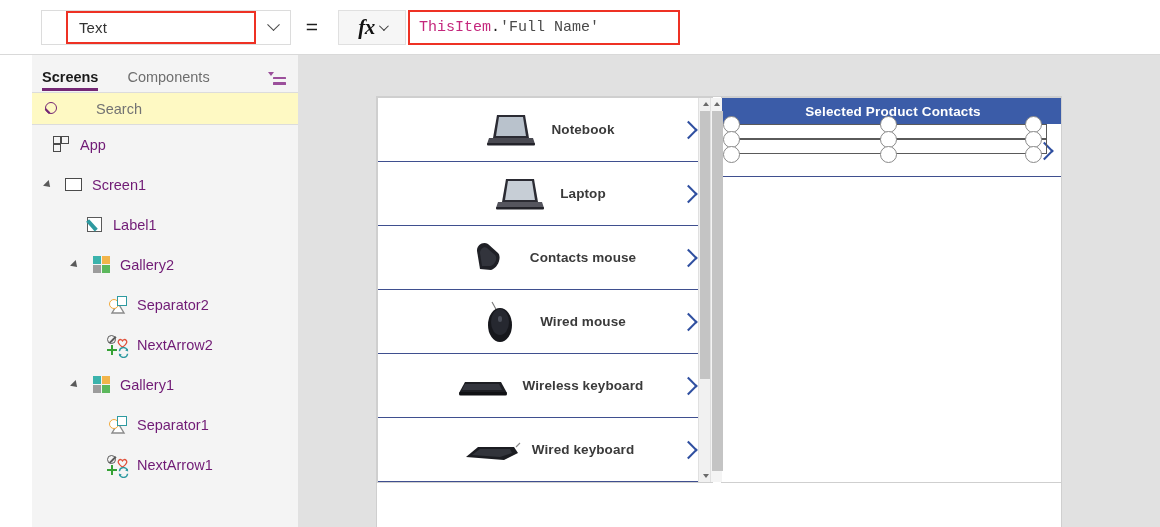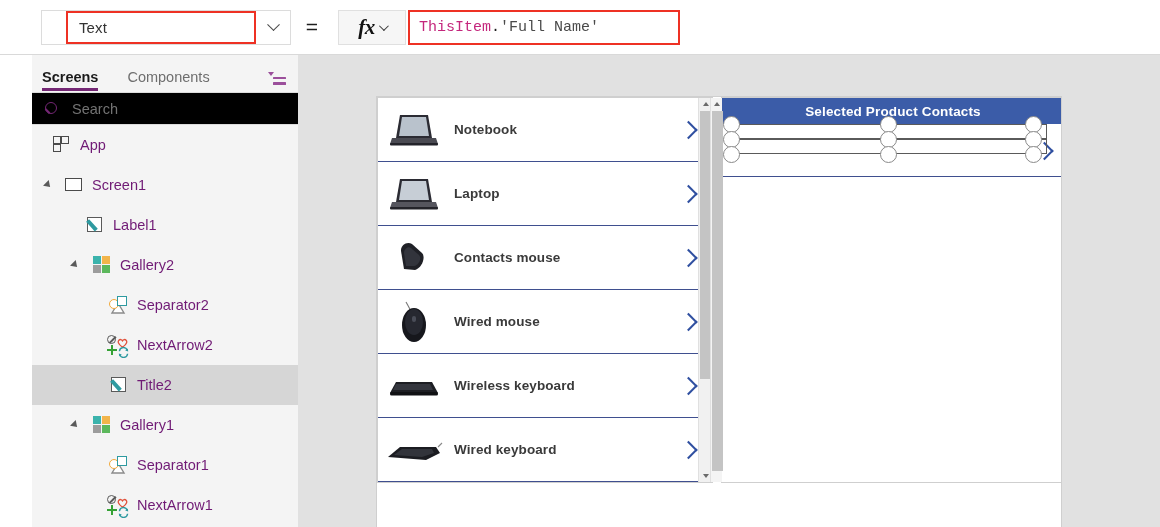--- a/index.html
+++ b/index.html
@@ -143,24 +143,24 @@
     border-top: 4px solid #9b4f9b;
     background: none;
   }
   .icon-gridview { width: 17px; height: 15px; display: grid; grid-template-columns: 7px 7px; grid-template-rows: 6px 6px; gap: 3px; }
   .icon-gridview span { border: 1.4px solid #8d8d8d; display: block; }
 
   .search-row {
     position: relative;
     height: 33px;
     margin: 0 0 0 0;
-    background: #000000;
+    background: #fef9c3;
     border-top: 1px solid #dcdcdc;
     border-bottom: 1px solid #dcdcdc;
-    display: flex; align-items: center;
+    display: flex; align-items: center; gap: 24px;
   }
   .search-icon-wrap { width: 40px; display:flex; align-items:center; justify-content:center; }
   .mag {
     position: relative; width: 14px; height: 14px;
   }
   .mag::before {
     content:""; position:absolute; left:0; top:0;
     width: 10px; height: 10px; border: 1.5px solid #742774; border-radius: 50%;
   }
   .mag::after {
@@ -284,20 +284,21 @@
     background: #ffffff;
     border: 1px solid #cfcfcf;
     overflow: hidden;
   }
   .prod-row {
     position: relative;
     height: 64px;
     border-bottom: 1.2px solid #3f4f8f;
     display: flex; align-items: center;
     background: #fff;
+    justify-content: center;
   }
   .prod-img {
     position: relative;
     width: 64px; height: 46px;
     margin-left: 4px;
     flex: 0 0 64px;
   }
   .prod-label {
     font-size: 13.5px;
     font-weight: 700;
@@ -487,27 +488,20 @@
             <path d="M1.4 4.2 A4 4 0 0 1 9.2 3.4" fill="none" stroke="#2e9aa0" stroke-width="1.4"></path>
             <path d="M9.6 6.8 A4 4 0 0 1 1.8 7.6" fill="none" stroke="#2e9aa0" stroke-width="1.4"></path>
             <polygon points="9.8,1.4 10.2,4.4 7.2,3.6" fill="#2e9aa0"></polygon>
             <polygon points="1.2,9.6 0.8,6.6 3.8,7.4" fill="#2e9aa0"></polygon>
           </svg>
         </span>
       </span>
       <span class="tw-label">NextArrow2</span>
     </div>
 
-    <div class="tree-item selected">
-      <span class="ic ic-label" style="margin-left:77px">
-          <i class="sq"></i>
-          <i class="pen"></i>
-        </span>
-      <span class="tw-label">Title2</span>
-    </div>
 
     <div class="tree-item">
       <span class="tw-chevron" style="left:40px"></span>
       <span class="ic ic-gallery" style="margin-left:60px">
           <i></i>
           <i></i>
           <i></i>
           <i></i>
         </span>
       <span class="tw-label">Gallery1</span>

